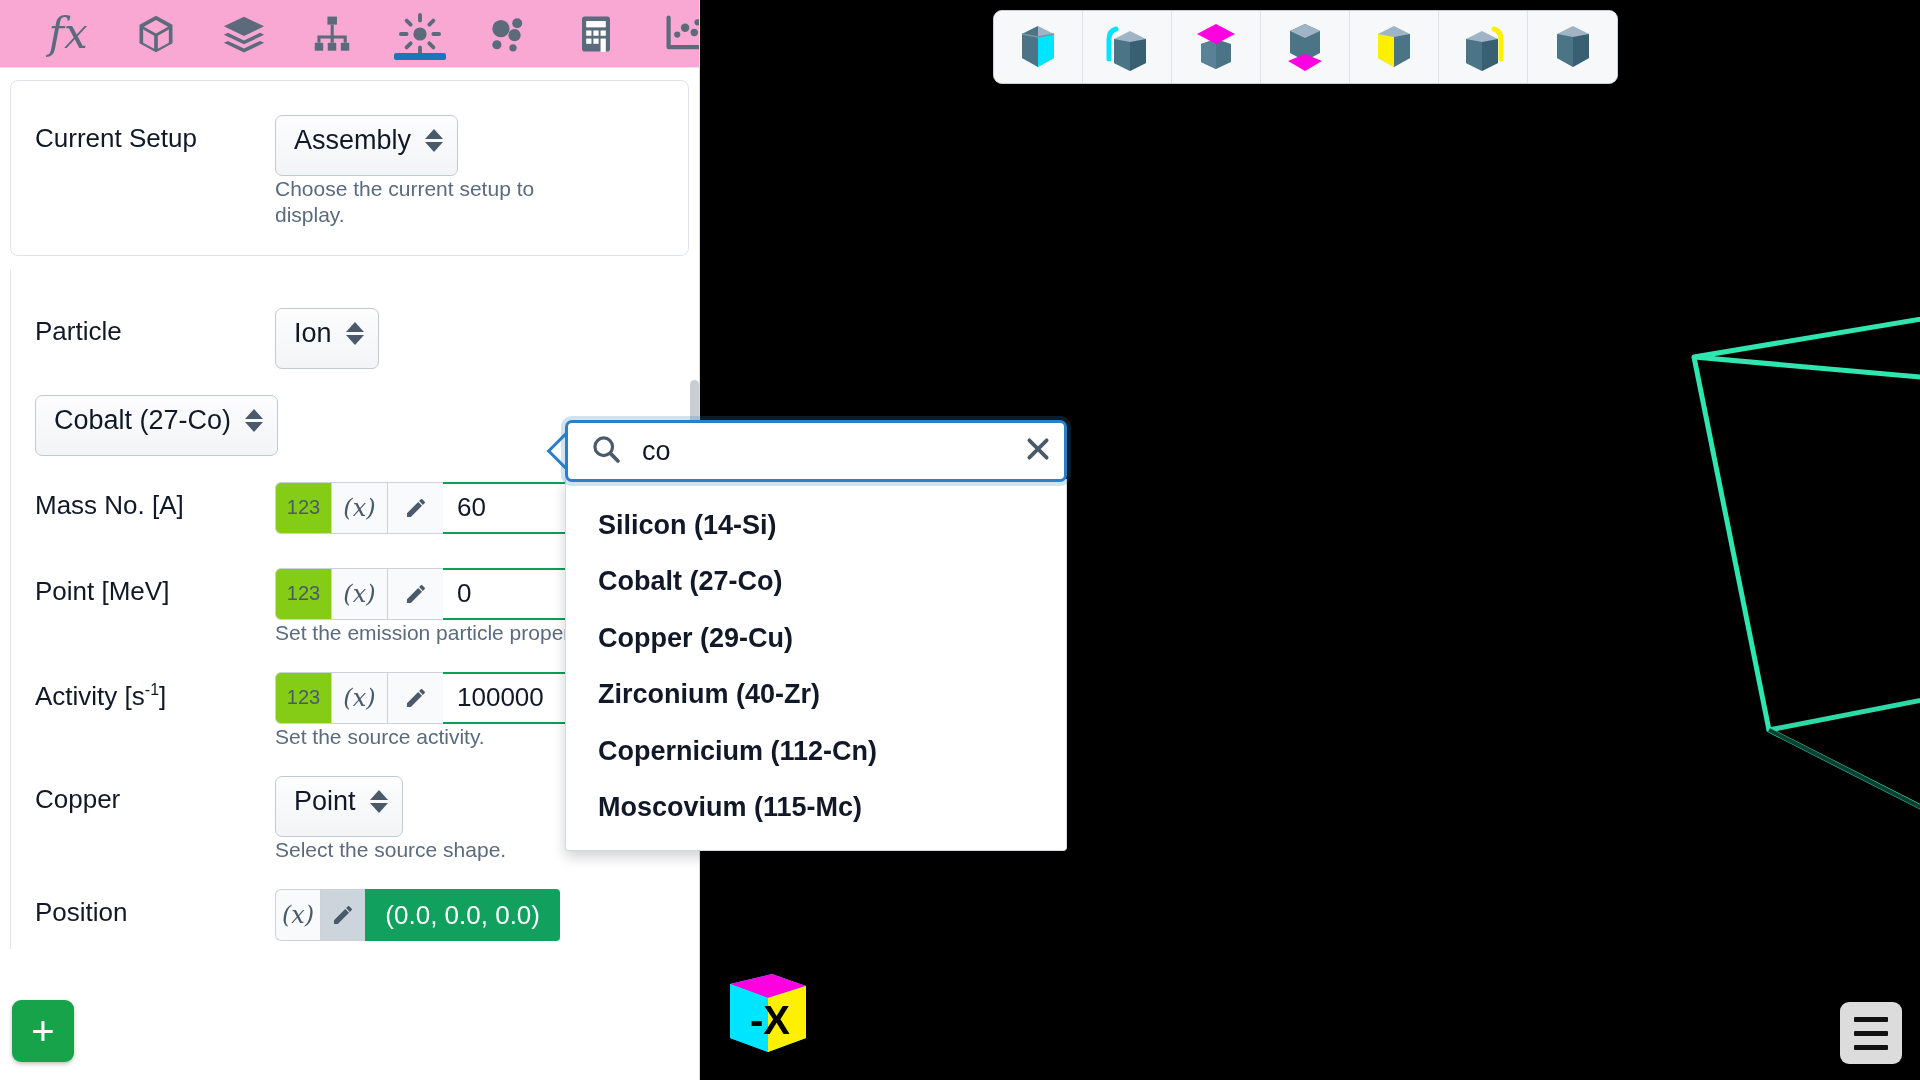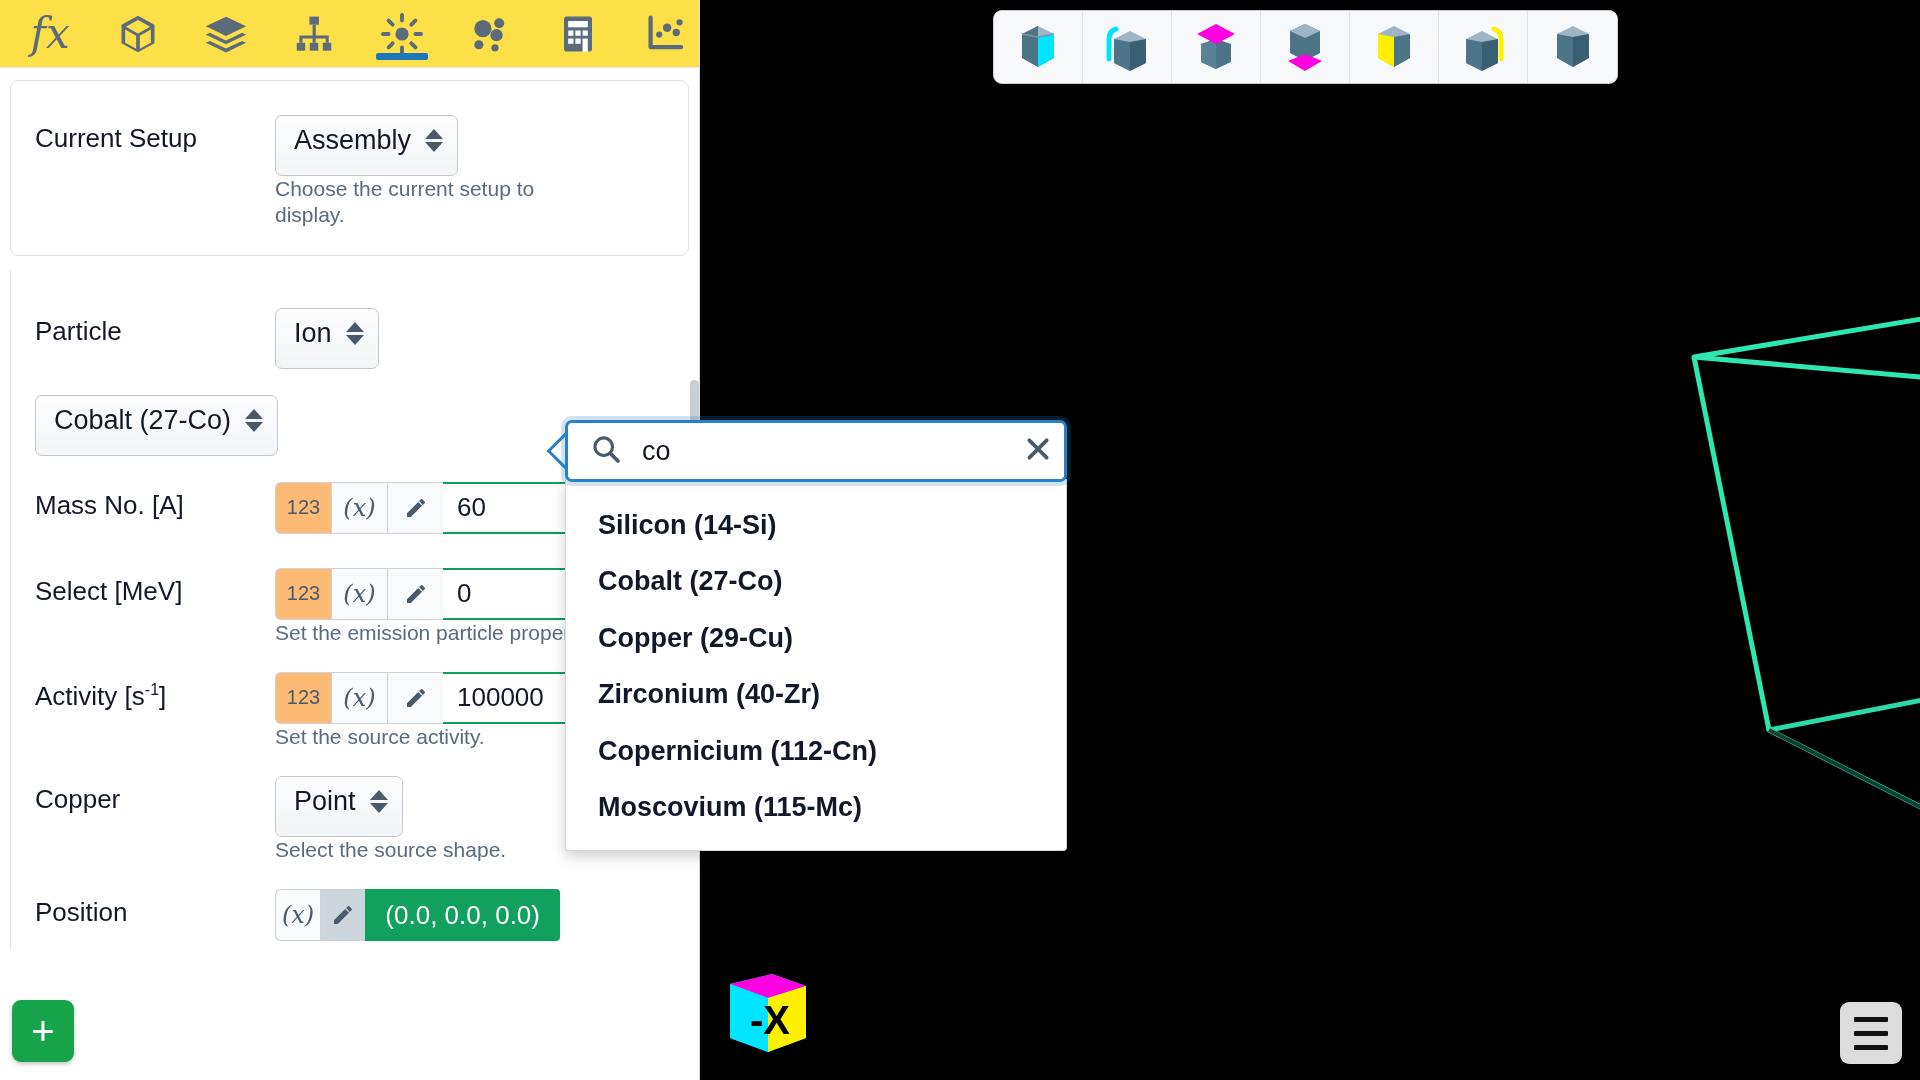--- a/index.html
+++ b/index.html
@@ -14,22 +14,22 @@
   
   #left-panel {
     position:absolute; left:0; top:0; width:700px; height:1080px;
     background:#ffffff; border-right:1px solid #d8dce1;
     overflow:hidden;
   }
 
   #icon-toolbar {
     height:68px; width:700px;
     display:flex; align-items:center;
-    background:#fde047; border-bottom:1px solid #e3e6ea;
-    padding:0 6px;
+    background:#f9a8d4; border-bottom:1px solid #e3e6ea;
+    padding:0 24px;
   }
   .tb-item {
     flex:0 0 88px; height:68px;
     display:flex; flex-direction:column; align-items:center; justify-content:center;
     position:relative; cursor:pointer;
   }
   .tb-item svg { display:block; }
   .tb-item .underline {
     position:absolute; bottom:8px; left:50%; transform:translateX(-50%);
     width:52px; height:7px; border-radius:2px; background:#1b76bc; display:none;
@@ -84,21 +84,21 @@
   .nselect .updown i.dn { border-top:10px solid #4a5a6a; }
 
   
   .igroup { display:flex; align-items:stretch; height:52px; }
   .seg {
     width:56px; display:flex; align-items:center; justify-content:center;
     border:1px solid #ccd2d8; border-right:none;
     background:#f8fafb; color:#4a5a6a; font-size:20px; cursor:pointer;
   }
   .seg:first-child { border-radius:6px 0 0 6px; }
-  .seg.on { background:#fdba74; }
+  .seg.on { background:#84cc16; }
   .seg.fx { font-family:"DejaVu Serif", serif; font-style:italic; font-size:24px; }
   .itext {
     flex:1; min-width:40px;
     border:none; border-top:2px solid #0f9d58; border-bottom:2px solid #0f9d58;
     background:#fff; font-size:26px; color:#111827;
     padding:0 14px; outline:none; font-family:"Liberation Sans", sans-serif;
   }
   .greenval {
     display:flex; align-items:center; justify-content:center;
     background:#12a05f; color:#fff; font-size:26px;
@@ -338,21 +338,21 @@
             <svg width="24" height="24" viewBox="0 0 24 24">
                 <path fill="#4a5a6a" d="M3 17.2V21h3.8L18 9.8 14.2 6 3 17.2zM20.7 7.1a1 1 0 0 0 0-1.4l-2.4-2.4a1 1 0 0 0-1.4 0l-1.8 1.8L18.9 8.9l1.8-1.8z"></path>
               </svg>
           </div>
           <input class="itext" value="60" style="">
         </div>
       </div>
     </div>
 
     <div class="row" style="margin-top:26px">
-      <div class="row-label">Select [MeV]</div>
+      <div class="row-label">Point [MeV]</div>
       <div class="row-ctl">
         <div class="igroup" style="width:290px">
           <div class="seg on">123</div>
           <div class="seg fx">(x)</div>
           <div class="seg">
             <svg width="24" height="24" viewBox="0 0 24 24">
                 <path fill="#4a5a6a" d="M3 17.2V21h3.8L18 9.8 14.2 6 3 17.2zM20.7 7.1a1 1 0 0 0 0-1.4l-2.4-2.4a1 1 0 0 0-1.4 0l-1.8 1.8L18.9 8.9l1.8-1.8z"></path>
               </svg>
           </div>
           <input class="itext" value="0" style="">

